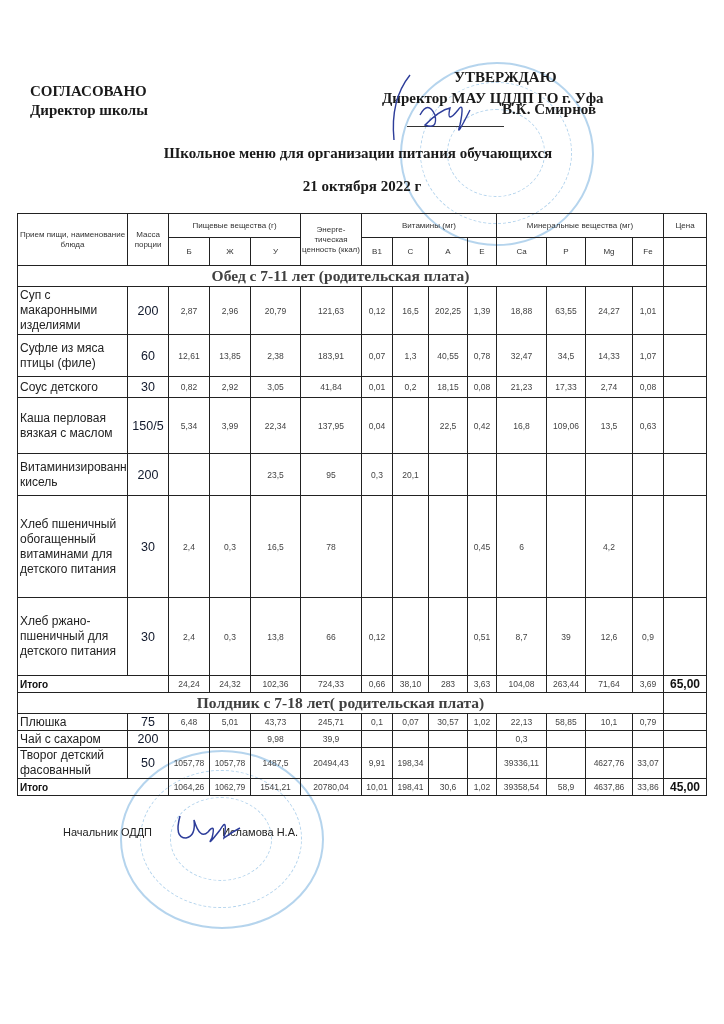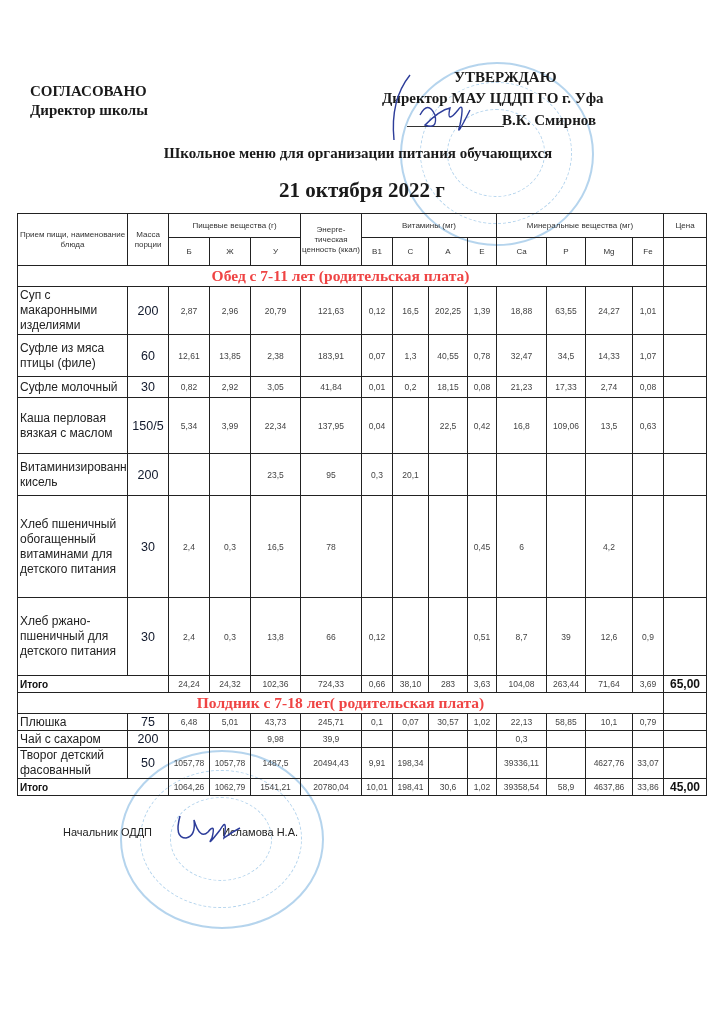--- a/index.html
+++ b/index.html
@@ -2,33 +2,33 @@
 <html><head>
 <meta charset="utf-8">
 <style>
   html,body{margin:0;padding:0;background:#fff;}
   body{width:724px;height:1024px;position:relative;overflow:hidden;color:#1a1a1a;font-family:"Liberation Sans",sans-serif;}
   .serif{font-family:"Liberation Serif",serif;font-weight:bold;}
   #approved-left{position:absolute;left:30px;top:82px;font-size:15px;line-height:19px;}
   #approved-right{position:absolute;left:382px;top:68px;font-size:15px;line-height:19px;width:300px;}
   #approved-right .c1{position:absolute;left:72px;top:0;white-space:nowrap;}
   #approved-right .c2{position:absolute;left:0;top:21px;white-space:nowrap;}
-  #approved-right .c3{position:absolute;left:120px;top:43px;white-space:nowrap;}
+  #approved-right .c3{position:absolute;left:120px;top:32px;white-space:nowrap;}
   #sign-line{position:absolute;left:407px;top:126px;width:97px;border-top:1px solid #333;}
   #doc-title{position:absolute;left:0;width:716px;top:145px;text-align:center;font-size:15px;}
-  #doc-date{position:absolute;left:0;width:724px;top:178px;text-align:center;font-size:21px;}
+  #doc-date{position:absolute;left:0;width:724px;top:178px;text-align:center;font-size:15px;}
   .stamp{position:absolute;border-radius:50%;border:2px solid rgba(90,160,215,.45);}
   .stamp .inner{position:absolute;border-radius:50%;border:1px dashed rgba(90,160,215,.45);}
   table{position:absolute;left:17px;top:213px;border-collapse:collapse;table-layout:fixed;width:689px;}
   td,th{border:1px solid #222;padding:0;text-align:center;vertical-align:middle;font-weight:normal;overflow:hidden;}
   th{font-size:8px;line-height:10px;color:#333;}
   td{font-size:8.5px;color:#444;}
   td.name{text-align:left;font-size:12px;line-height:15px;color:#222;padding-left:2px;}
   td.mass{font-size:12.5px;color:#0f172a;}
-  td.section{font-family:"Liberation Serif",serif;font-weight:bold;font-size:15.5px;color:#ef4444;}
+  td.section{font-family:"Liberation Serif",serif;font-weight:bold;font-size:15.5px;color:#404040;}
   td.total-label{text-align:left;font-weight:bold;font-size:10px;padding-left:2px;color:#111;}
   td.price{font-weight:bold;font-size:12px;color:#111;}
   #footer{position:absolute;left:63px;top:826px;font-size:11px;color:#222;}
   #footer .sig{display:inline-block;width:64px;}
   .scribble{position:absolute;}
 </style>
 </head>
 <body>
 
 <div class="stamp" style="left:400px;top:62px;width:190px;height:180px;">
@@ -135,21 +135,21 @@
         <td>1,3</td>
         <td>40,55</td>
         <td>0,78</td>
         <td>32,47</td>
         <td>34,5</td>
         <td>14,33</td>
         <td>1,07</td>
         <td></td>
       </tr>
       <tr style="height: 21px;">
-        <td class="name">Суфле молочный</td>
+        <td class="name">Соус детского</td>
         <td class="mass">30</td>
         <td>0,82</td>
         <td>2,92</td>
         <td>3,05</td>
         <td>41,84</td>
         <td>0,01</td>
         <td>0,2</td>
         <td>18,15</td>
         <td>0,08</td>
         <td>21,23</td>

